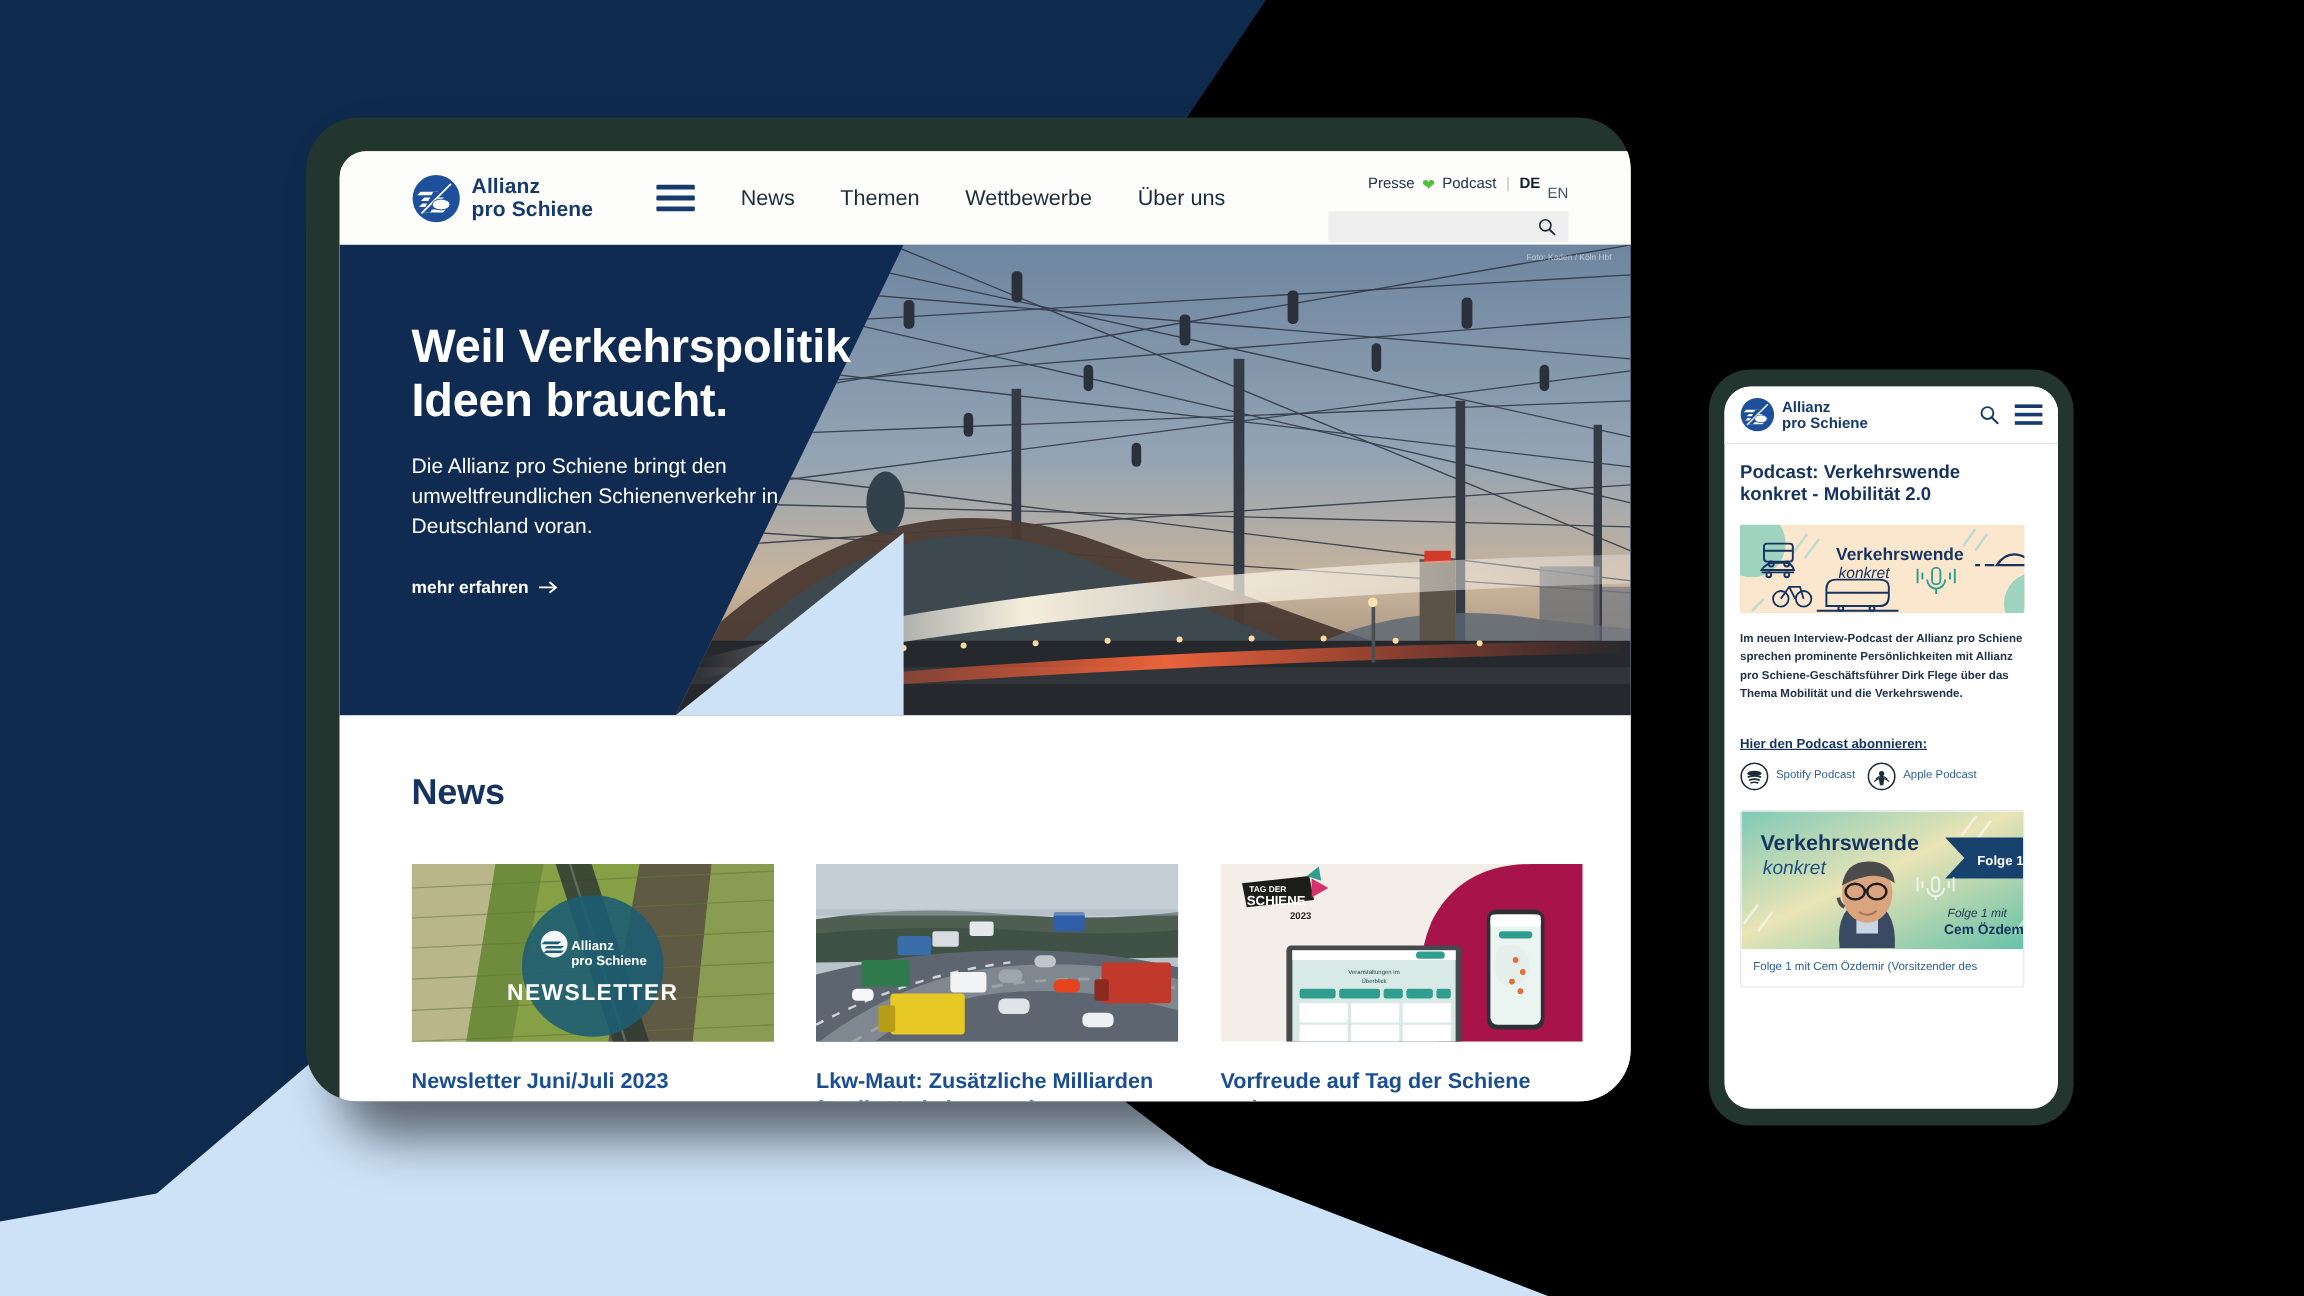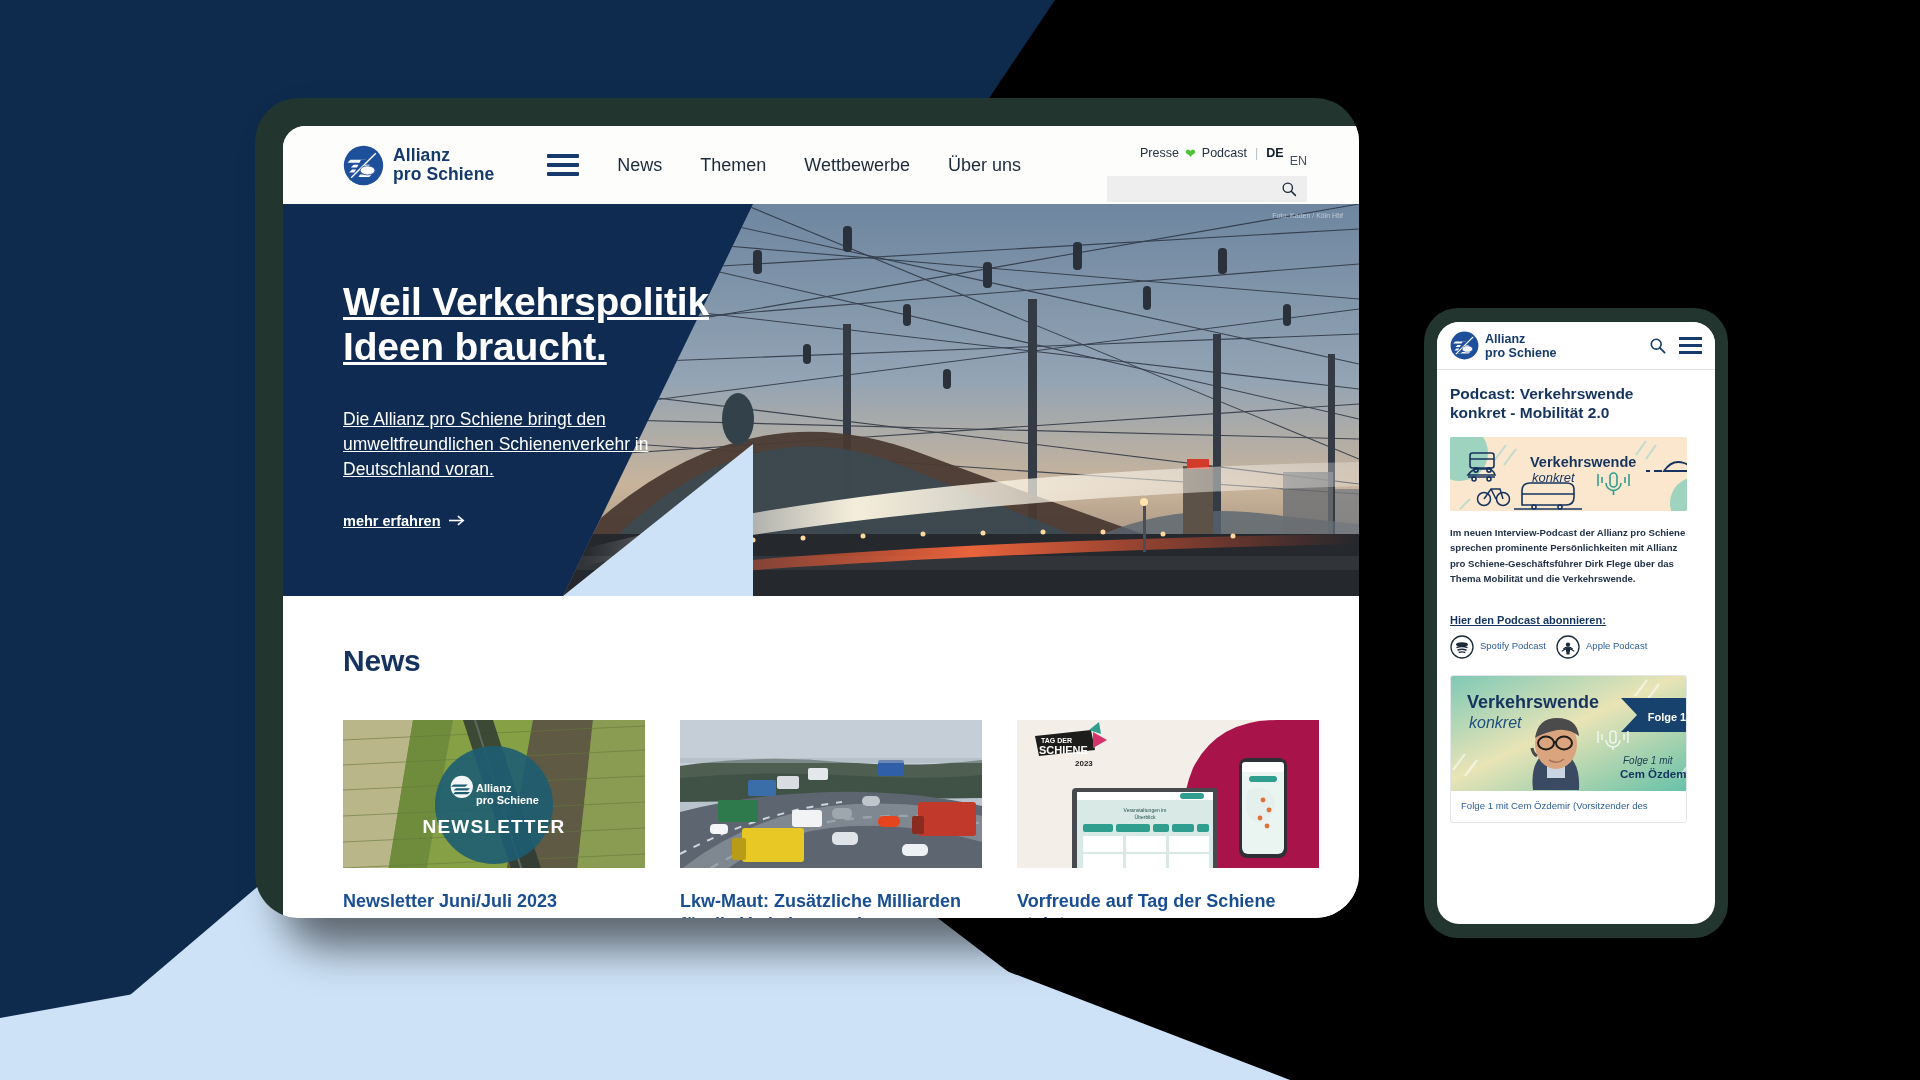--- a/index.html
+++ b/index.html
@@ -66,24 +66,24 @@
     position:absolute; left:0; top:0; width:100%; height:100%;
     border:none; background:transparent; outline:none;
     font-size:12px; padding:0 30px 0 8px; font-family:inherit; color:#333;
   }
   .search-ico { position:relative; z-index:2; }
 
   
   .hero { height:392px; position:relative; overflow:hidden; background:#0f2b52; }
   .hero-photo { position:absolute; inset:0; }
   .hero-text {
-    position:absolute; left:60px; top:76px; width:400px; z-index:4; color:#fff;text-decoration:underline;
+    position:absolute; left:60px; top:64px; width:400px; z-index:4; color:#fff;
   }
   .hero-title { font-size:39px; font-weight:bold; line-height:1.15; letter-spacing:-0.2px;}
-  .hero-sub { margin-top:37px; font-size:17.5px; line-height:1.45; font-weight:400; }
+  .hero-sub { margin-top:18px; font-size:17.5px; line-height:1.45; font-weight:400; }
   .hero-link { margin-top:30px; font-size:14.5px; font-weight:bold; display:flex; align-items:center; gap:8px;}
   .hero-credit { position:absolute; right:16px; top:8px; font-size:7px; color:rgba(255,255,255,.55); z-index:5;}
 
   
   .news { padding:48px 60px 0 60px; background:#fff; }
   .news h2 { font-size:30px; color:#15335e; font-weight:bold; letter-spacing:-0.2px;}
   .cards { display:flex; gap:35px; margin-top:42px; }
   .card { width:302px; }
   .card-img { width:302px; height:148px; overflow:hidden; position:relative; }
   .card-title { margin-top:22px; font-size:18px; font-weight:bold; color:#1a4e92; line-height:1.28; }

